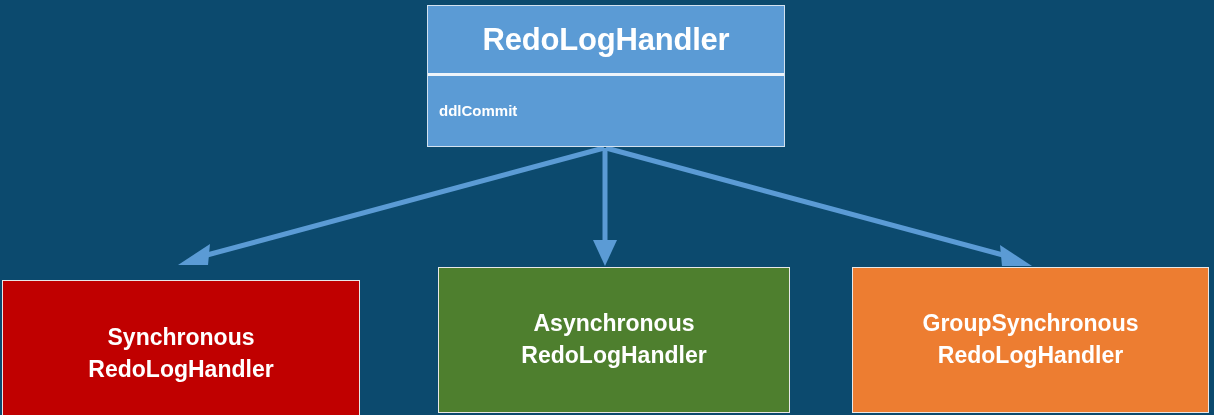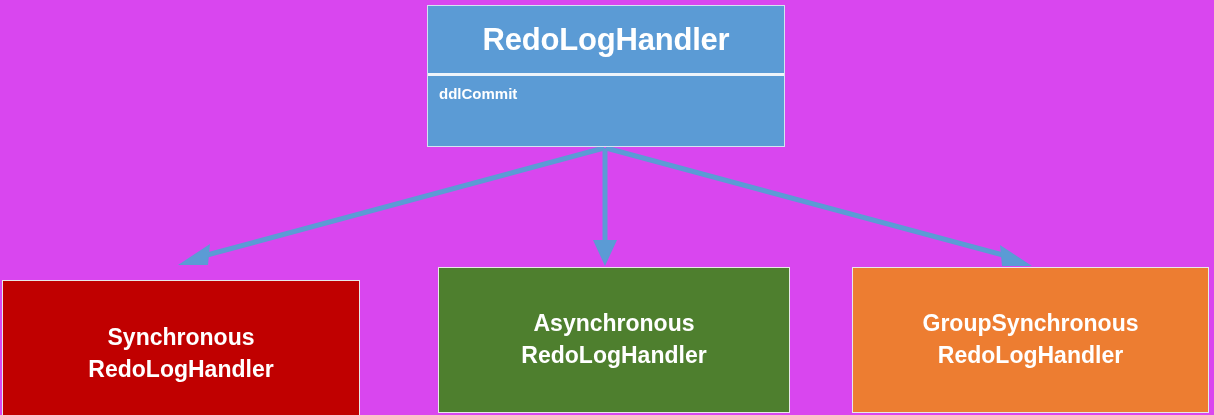--- a/index.html
+++ b/index.html
@@ -7,21 +7,21 @@
     padding: 0;
     background: #ffffff;
   }
   body {
     font-family: "Liberation Sans", sans-serif;
   }
   #diagram {
     position: relative;
     width: 1214px;
     height: 415px;
-    background: #d946ef;
+    background: #0c4a6e;
     overflow: hidden;
   }
 
   
   #connectors {
     position: absolute;
     left: 0;
     top: 0;
     width: 1214px;
     height: 415px;
@@ -63,20 +63,21 @@
     flex: 1 1 auto;
     padding: 7px 0 0 11px;
     color: #ffffff;
     font-size: 15px;
     font-weight: bold;
     line-height: 1.42;
   }
   .class-member {
     display: block;
     white-space: nowrap;
+    margin-top: 17px;
   }
 
   
   .child-box {
     position: absolute;
     box-sizing: border-box;
     border: 1px solid #e8e8e8;
     display: flex;
     flex-direction: column;
     align-items: center;

